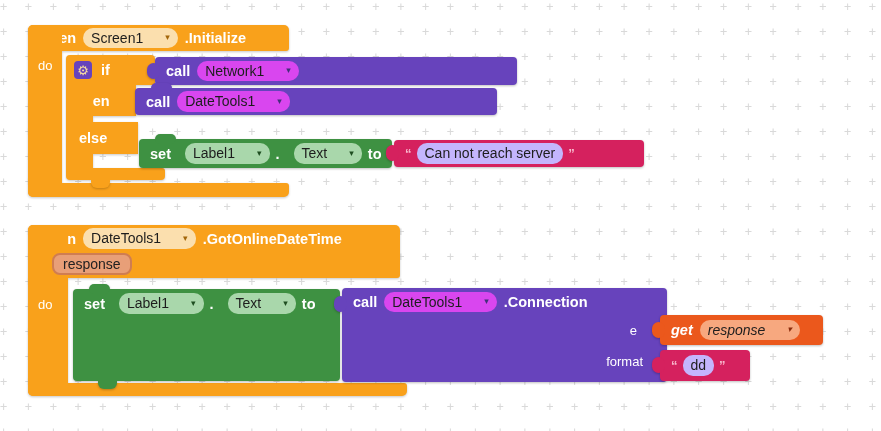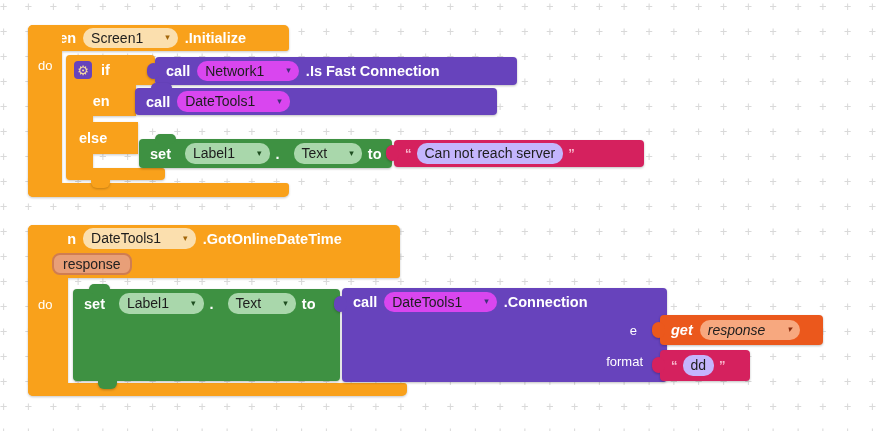--- a/index.html
+++ b/index.html
@@ -111,21 +111,20 @@
   </div>
 
   <div class="blk c-proc" style="left:155px;top:57px;width:362px;height:28px;">
     <span class="ltab"></span>
     <div class="row">
       <span class="kw">call</span>
       <span class="chip chip-purple">
         <span>Network1</span>
         <span class="arr">▾</span>
       </span>
-      <span class="kw">.Is Fast Connection</span>
     </div>
   </div>
 
   <div class="blk c-proc" style="left:135px;top:88px;width:362px;height:27px;">
     <span class="ntab"></span>
     <div class="row">
       <span class="kw">call</span>
       <span class="chip chip-purple">
         <span>DateTools1</span>
         <span class="arr">▾</span>

